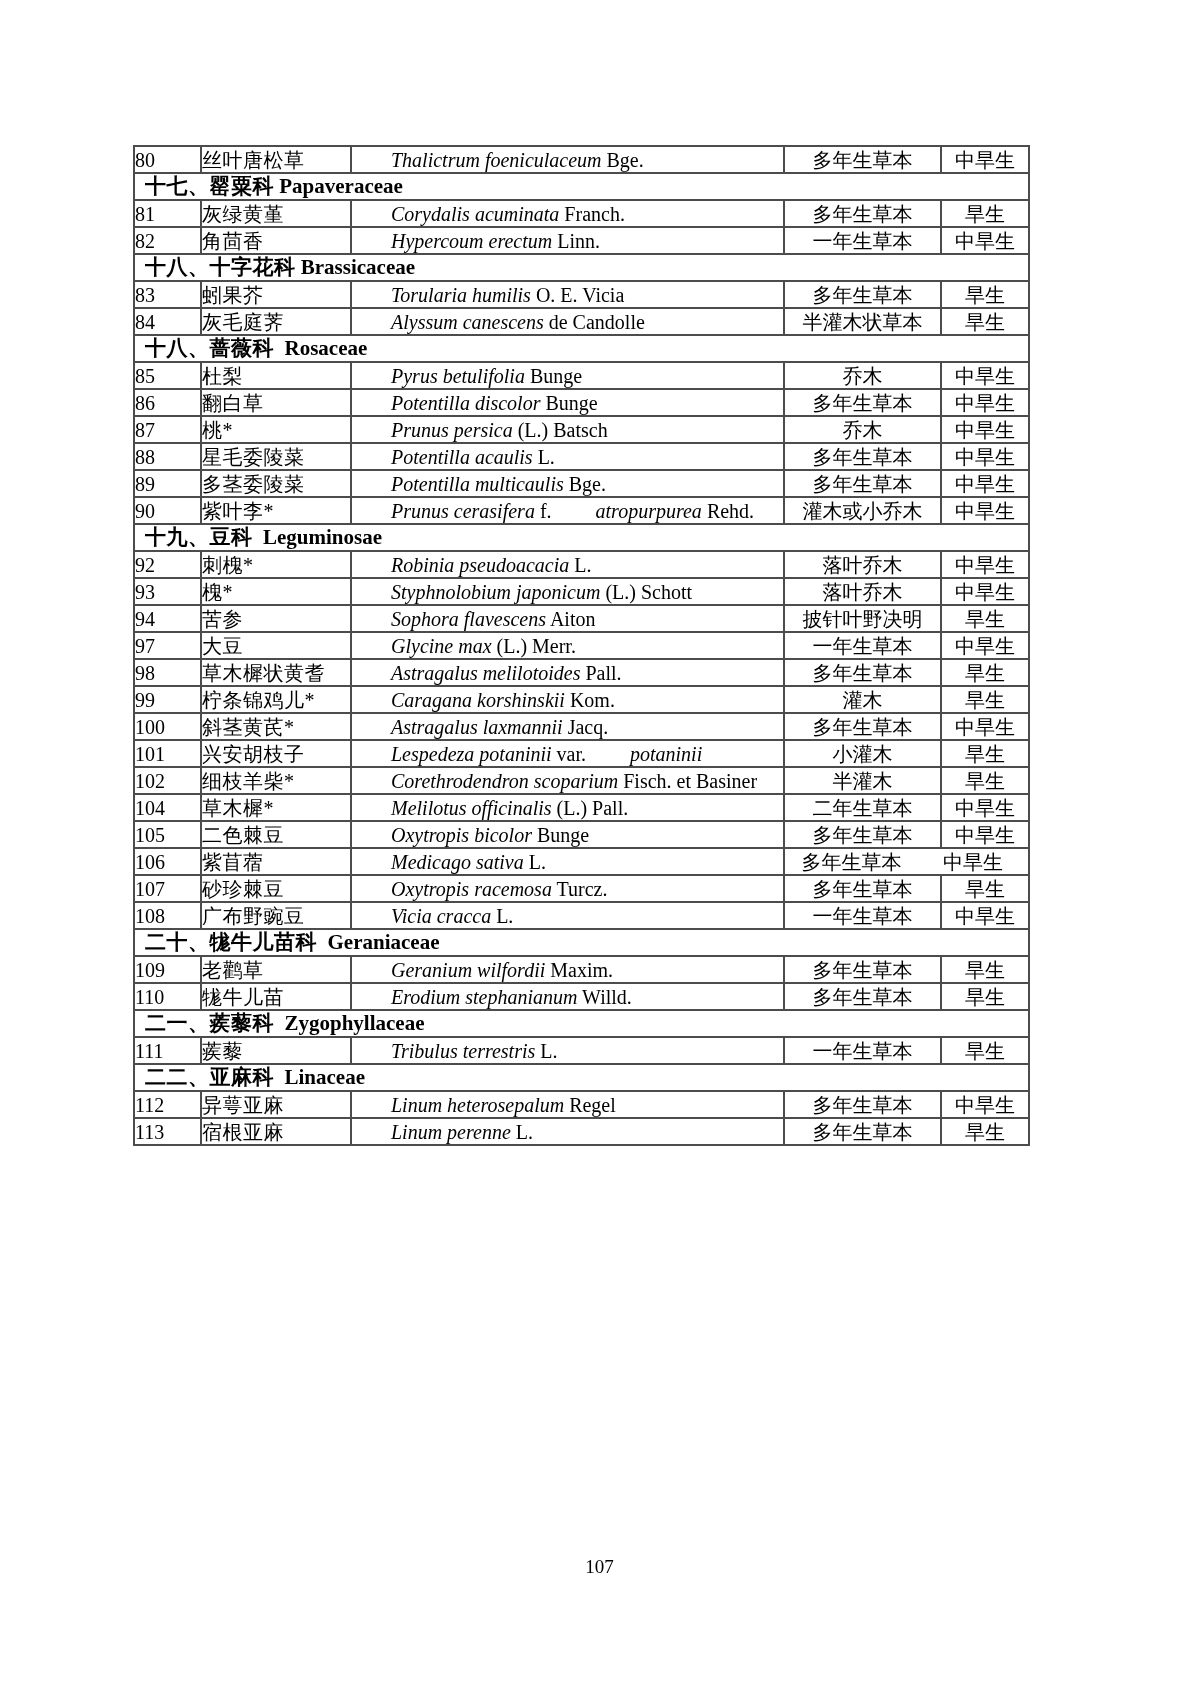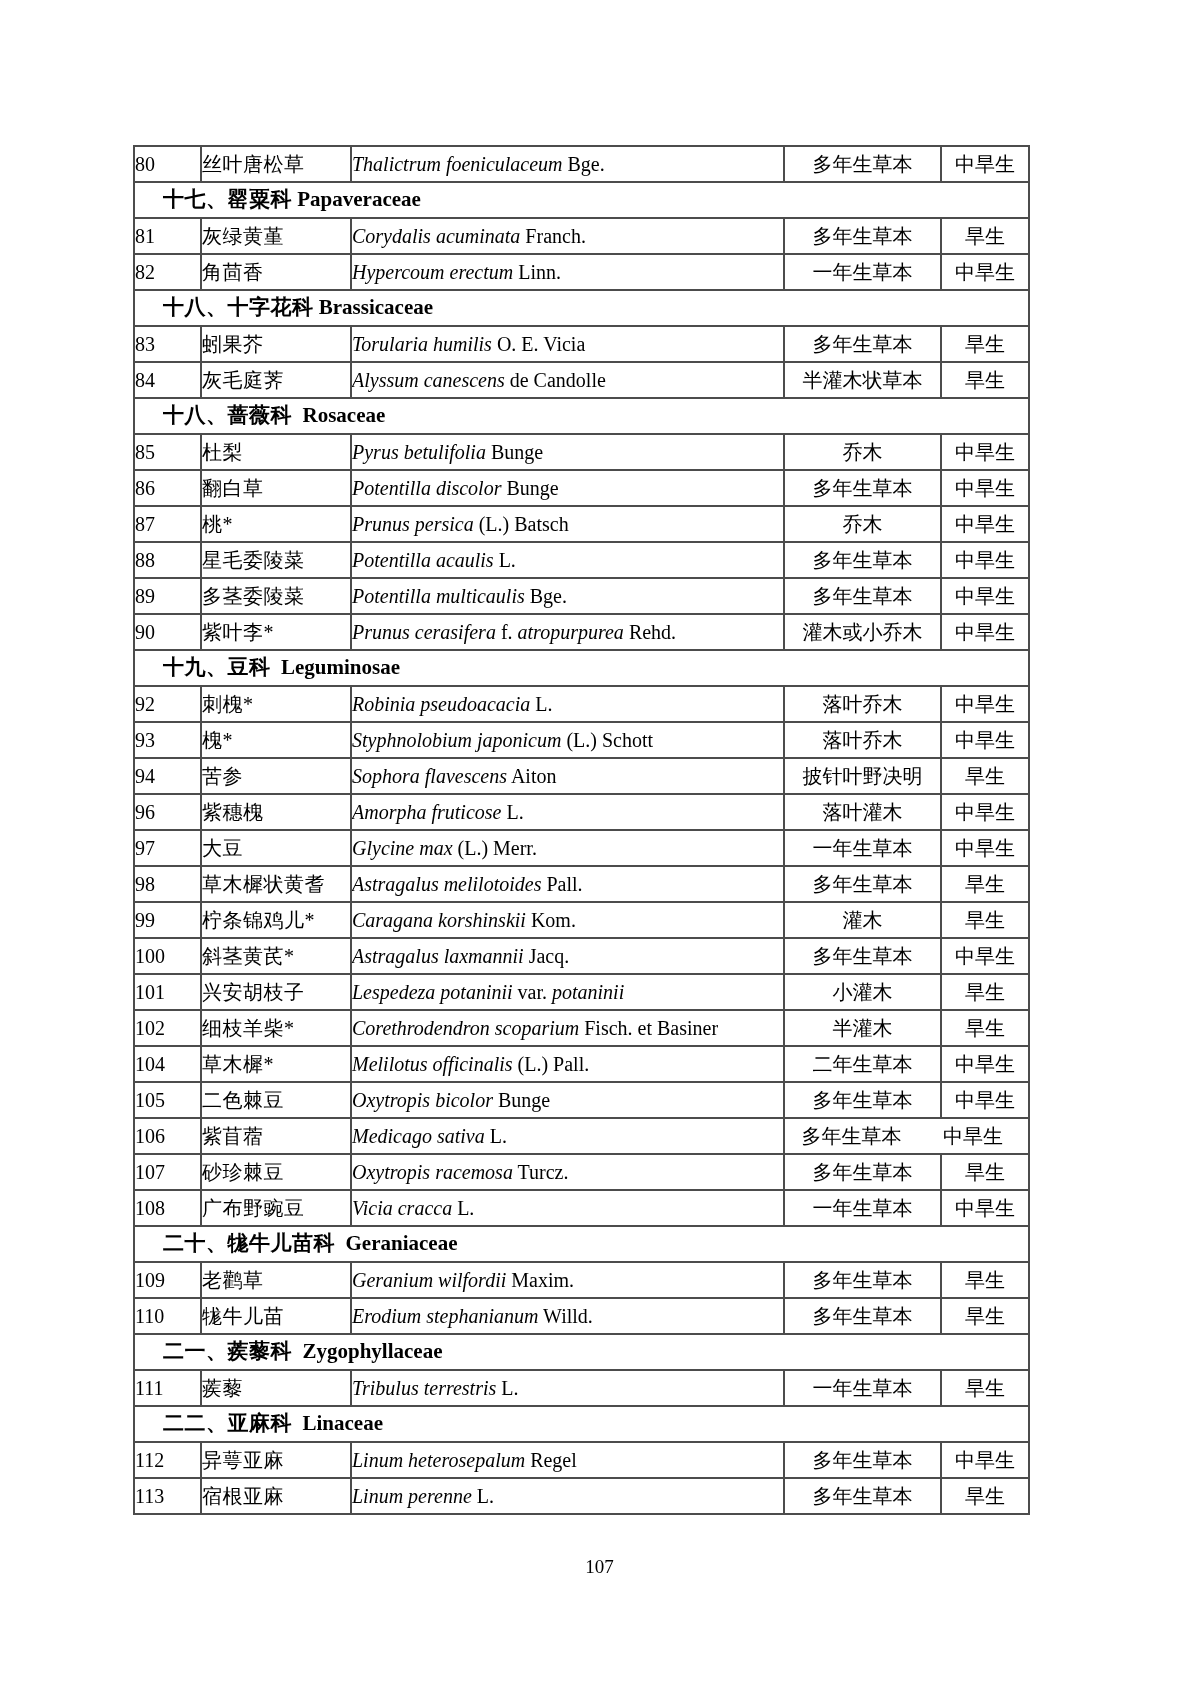--- a/index.html
+++ b/index.html
@@ -10,27 +10,27 @@
   .page{position:absolute;inset:0;background:#ffffff;}
   table.species{
     position:absolute;left:133px;top:145px;width:895px;
     border-collapse:collapse;table-layout:fixed;
   }
   table.species td{
     border:2px solid #4c4c4c;
     font-size:20px;padding:0;vertical-align:middle;overflow:hidden;
     line-height:1.1;
   }
-  table.species tr{height:36px;}
+  table.species tr{height:27px;}
   td.num{padding-left:11px;}
   td.cn{padding-left:14px;letter-spacing:0.5px;}
   td.latin{padding-left:18px;font-size:21px;}
-  td.latin .it{font-style:italic;}
+  td.latin .it{font-style:italic;margin-left:39px;}
   td.form,td.dr{text-align:center;}
-  tr.section td{font-weight:bold;padding-left:28px;font-size:21px;white-space:pre;letter-spacing:0.5px;}
+  tr.section td{font-weight:bold;padding-left:10px;font-size:21px;white-space:pre;letter-spacing:0.5px;}
   tr.section .sec-en{letter-spacing:0;}
   .merged-wrap{display:flex;align-items:center;transform:translateX(-10px);}
   .merged-wrap .mf{width:157px;text-align:center;}
   .merged-wrap .md{width:92px;text-align:center;}
   .footer{
     position:absolute;left:0;top:1556px;width:1199px;text-align:center;
     font-size:19px;
   }
 </style>
 </head>
@@ -150,27 +150,20 @@
           <td class="dr">中旱生</td>
         </tr>
         <tr class="data">
           <td class="num">94</td>
           <td class="cn">苦参</td>
           <td class="latin"><span class="it">Sophora flavescens</span><span> Aiton</span></td>
           <td class="form">披针叶野决明</td>
           <td class="dr">旱生</td>
         </tr>
         <tr class="data">
-          <td class="num">96</td>
-          <td class="cn">紫穗槐</td>
-          <td class="latin"><span class="it">Amorpha fruticose</span><span> L.</span></td>
-          <td class="form">落叶灌木</td>
-          <td class="dr">中旱生</td>
-        </tr>
-        <tr class="data">
           <td class="num">97</td>
           <td class="cn">大豆</td>
           <td class="latin"><span class="it">Glycine max</span><span> (L.) Merr.</span></td>
           <td class="form">一年生草本</td>
           <td class="dr">中旱生</td>
         </tr>
         <tr class="data">
           <td class="num">98</td>
           <td class="cn">草木樨状黄耆</td>
           <td class="latin"><span class="it">Astragalus melilotoides</span><span> Pall.</span></td>

